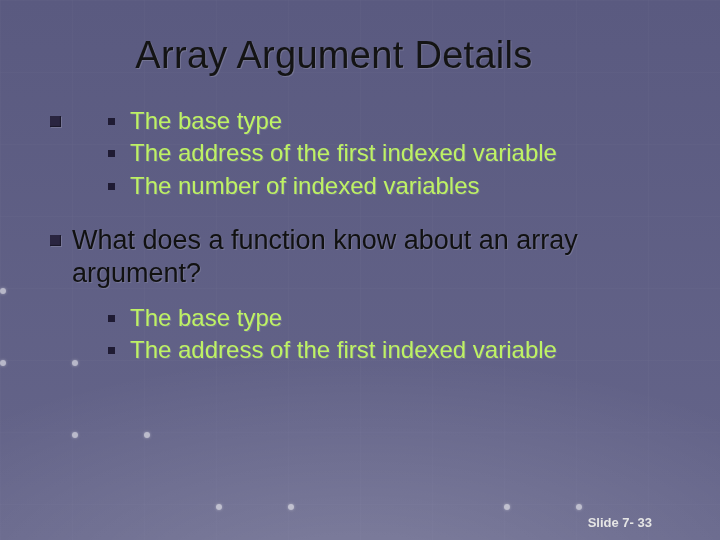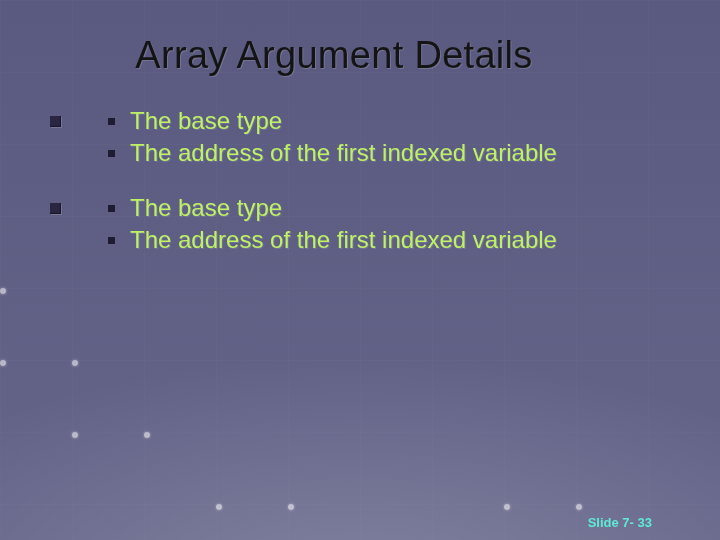--- a/index.html
+++ b/index.html
@@ -85,21 +85,21 @@
     position: absolute;
     left: 0; top: 13px;
     width: 7px; height: 7px;
     background: #1f1b33;
   }
   .footer {
     position: absolute;
     right: 16px; bottom: 10px;
     font-size: 13px;
     font-weight: bold;
-    color: #5eead4;
+    color: #e5e5e5;
   }
 </style>
 </head>
 <body>
 
 <div class="grid"></div>
 <div class="dots">
   <span style="left:72px; top:360px;"></span>
   <span style="left:144px; top:432px;"></span>
   <span style="left:216px; top:504px;"></span>
@@ -113,23 +113,25 @@
 
 <div class="slide">
 
   <h1 class="title">Array Argument Details</h1>
 
   <ul class="top">
     <li>
       <ul class="sub">
         <li>The base type</li>
         <li>The address of the first indexed variable</li>
+        <li>The number of indexed variables</li>
       </ul>
     </li>
     <li>
+      <span>What does a function know about an array argument?</span>
       <ul class="sub">
         <li>The base type</li>
         <li>The address of the first indexed variable</li>
       </ul>
     </li>
   </ul>
 
   <div class="footer">Slide 7- 33</div>
 </div>
 

